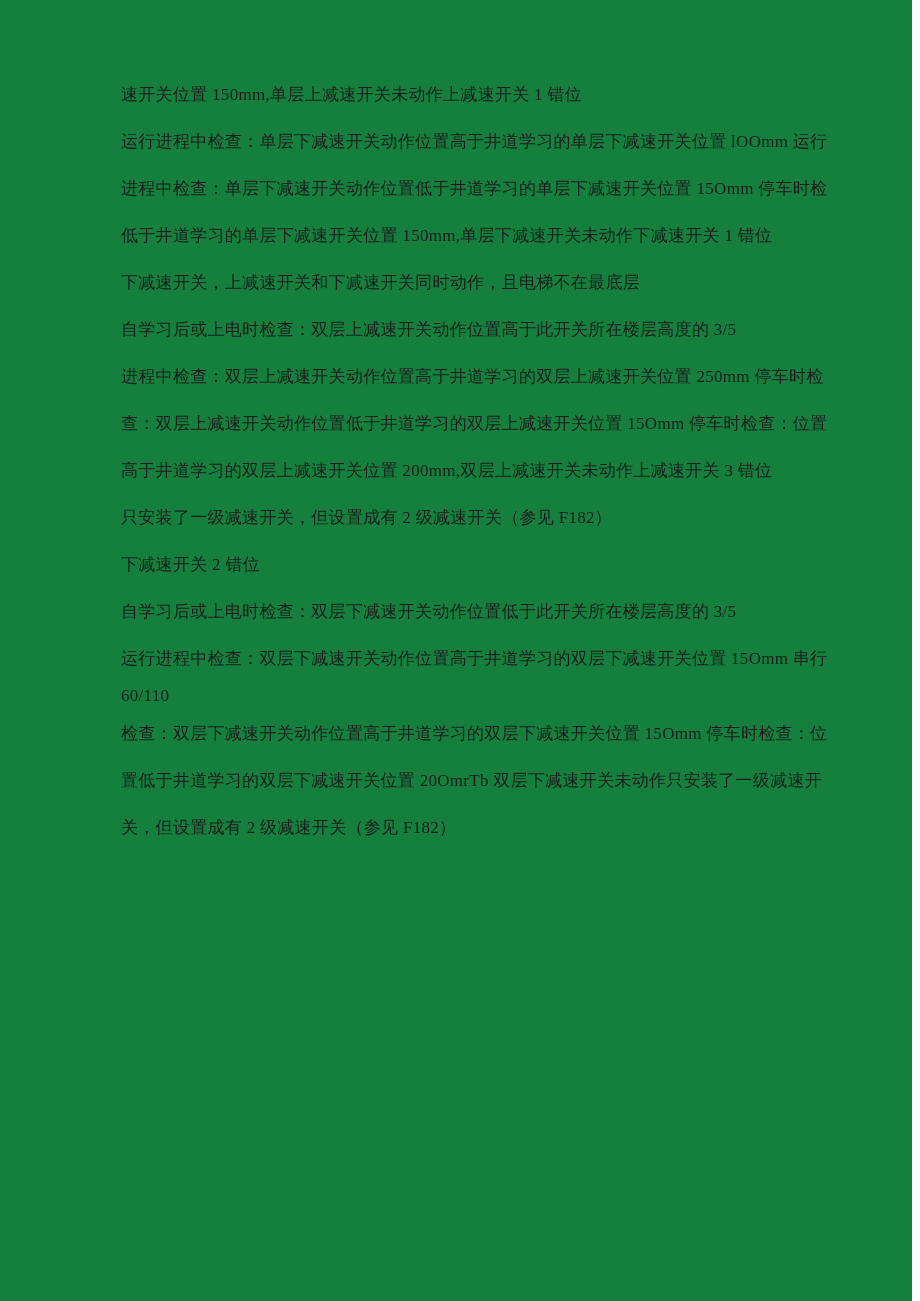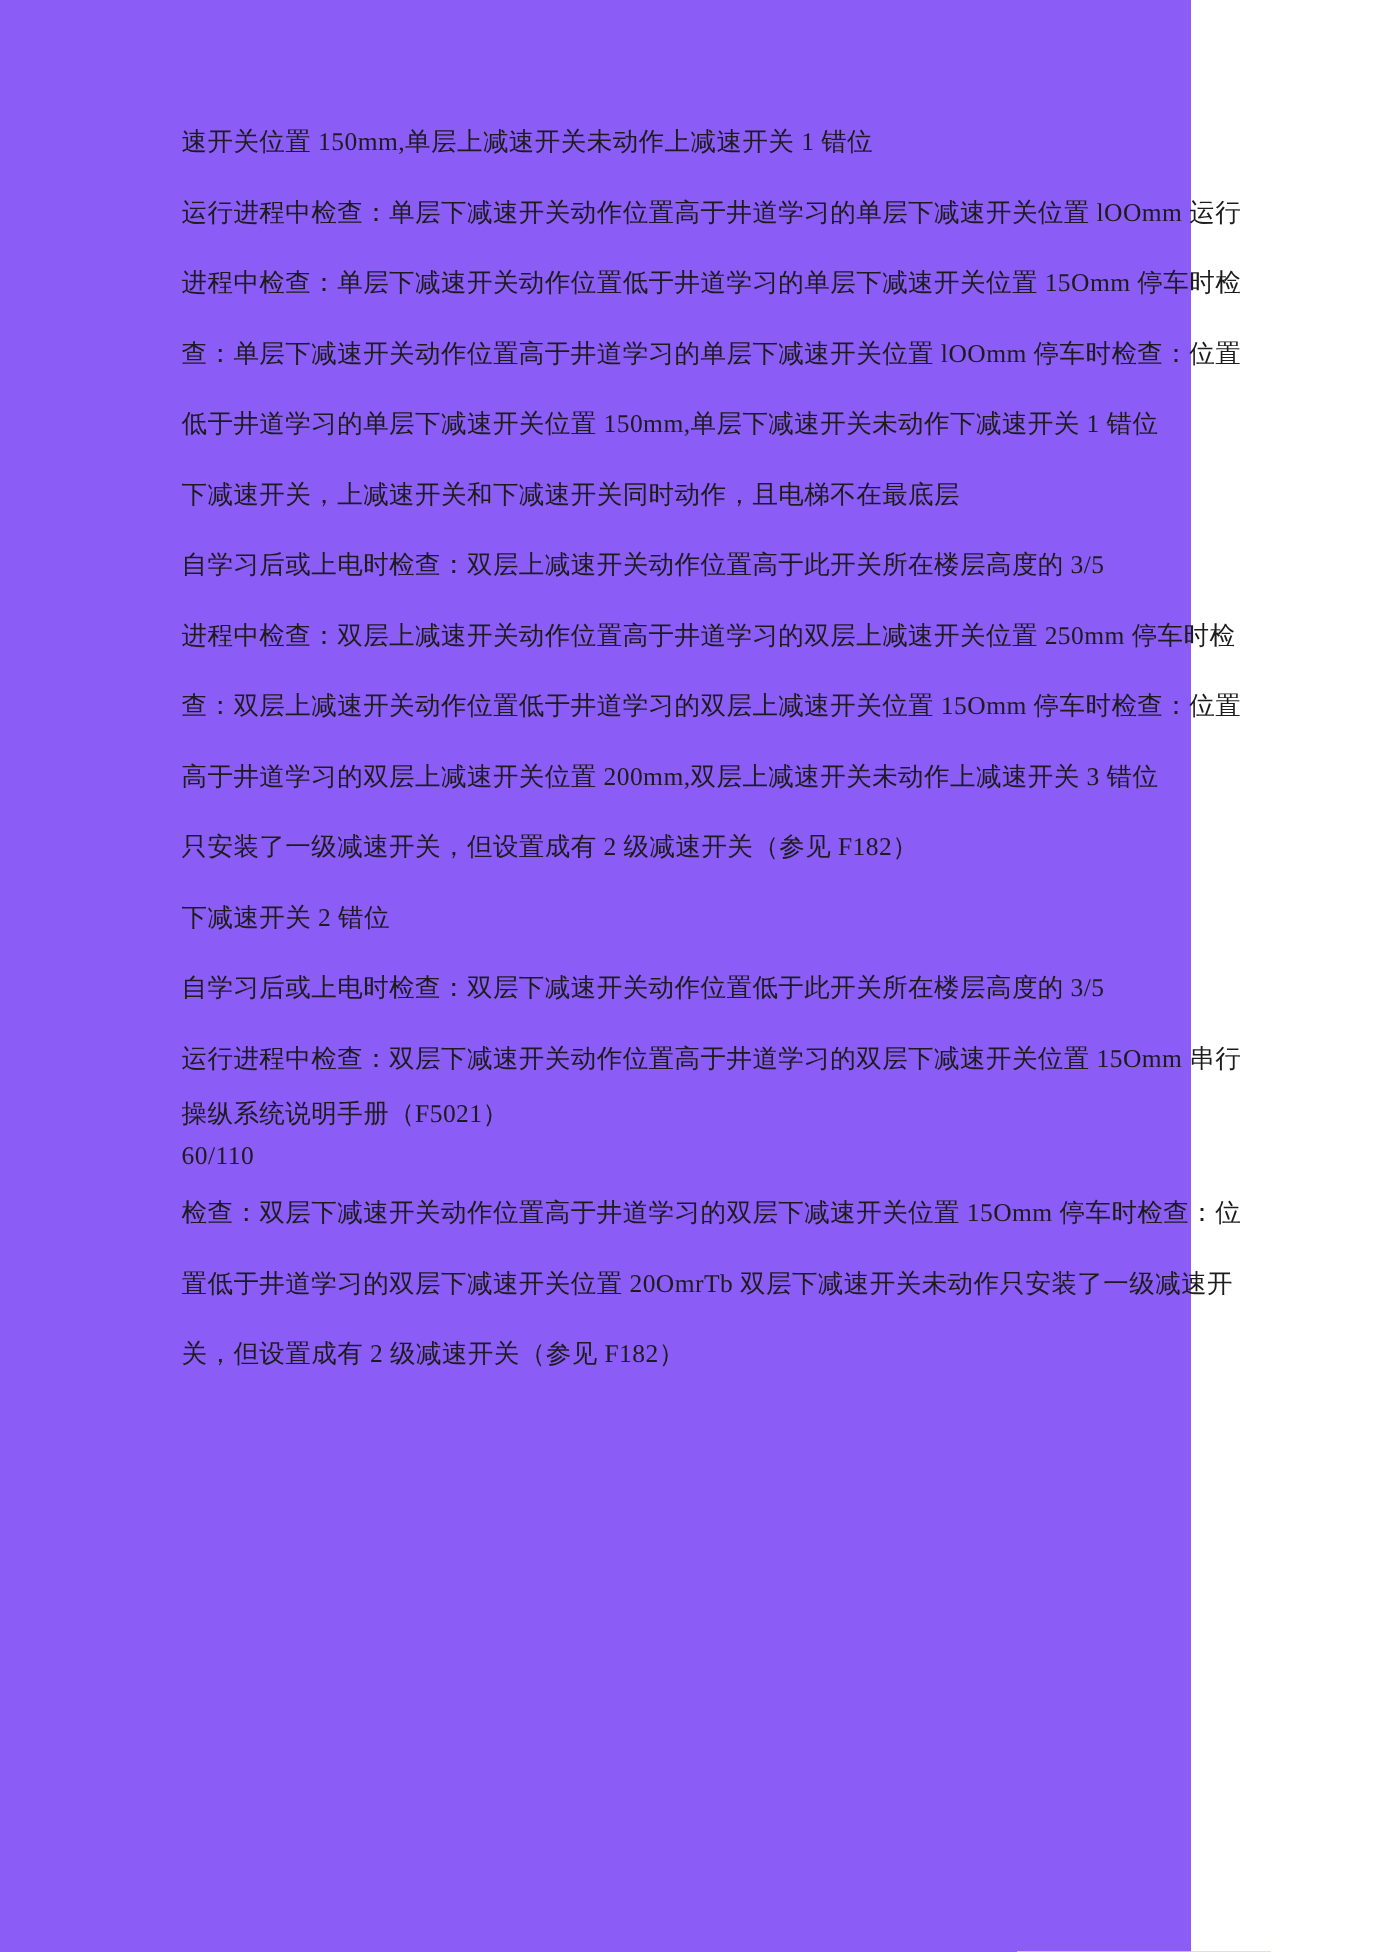--- a/index.html
+++ b/index.html
@@ -9,24 +9,24 @@
   }
   body {
     width: 920px;
     height: 1301px;
     overflow: hidden;
     font-family: "Liberation Serif", "DejaVu Serif", serif;
     color: #1c1c1c;
   }
   .doc {
     box-sizing: border-box;
-    width: 794px;
+    width: 912px;
     height: 1301px;
     padding: 71px 125px 0 121px;
-    background: #8b5cf6;
+    background: #15803d;
   }
   .line {
     font-size: 17px;
     line-height: 47px;
     height: 47px;
     white-space: nowrap;
     letter-spacing: 0.3px;
   }
   .line.footer {
     line-height: 28px;
@@ -36,29 +36,27 @@
     margin-top: 30px;
   }
 </style>
 </head>
 <body>
 
 <div class="doc">
   <div class="line">速开关位置 150mm,单层上减速开关未动作上减速开关 1 错位</div>
   <div class="line">运行进程中检查：单层下减速开关动作位置高于井道学习的单层下减速开关位置 lOOmm 运行</div>
   <div class="line">进程中检查：单层下减速开关动作位置低于井道学习的单层下减速开关位置 15Omm 停车时检</div>
-  <div class="line">查：单层下减速开关动作位置高于井道学习的单层下减速开关位置 lOOmm 停车时检查：位置</div>
   <div class="line">低于井道学习的单层下减速开关位置 150mm,单层下减速开关未动作下减速开关 1 错位</div>
   <div class="line">下减速开关，上减速开关和下减速开关同时动作，且电梯不在最底层</div>
   <div class="line">自学习后或上电时检查：双层上减速开关动作位置高于此开关所在楼层高度的 3/5</div>
   <div class="line">进程中检查：双层上减速开关动作位置高于井道学习的双层上减速开关位置 250mm 停车时检</div>
   <div class="line">查：双层上减速开关动作位置低于井道学习的双层上减速开关位置 15Omm 停车时检查：位置</div>
   <div class="line">高于井道学习的双层上减速开关位置 200mm,双层上减速开关未动作上减速开关 3 错位</div>
   <div class="line">只安装了一级减速开关，但设置成有 2 级减速开关（参见 F182）</div>
   <div class="line">下减速开关 2 错位</div>
   <div class="line">自学习后或上电时检查：双层下减速开关动作位置低于此开关所在楼层高度的 3/5</div>
   <div class="line">运行进程中检查：双层下减速开关动作位置高于井道学习的双层下减速开关位置 15Omm 串行</div>
-  <div class="line footer">操纵系统说明手册（F5021）</div>
   <div class="line footer">60/110</div>
   <div class="line">检查：双层下减速开关动作位置高于井道学习的双层下减速开关位置 15Omm 停车时检查：位</div>
   <div class="line">置低于井道学习的双层下减速开关位置 20OmrTb 双层下减速开关未动作只安装了一级减速开</div>
   <div class="line">关，但设置成有 2 级减速开关（参见 F182）</div>
 </div>
 
 </body></html>

